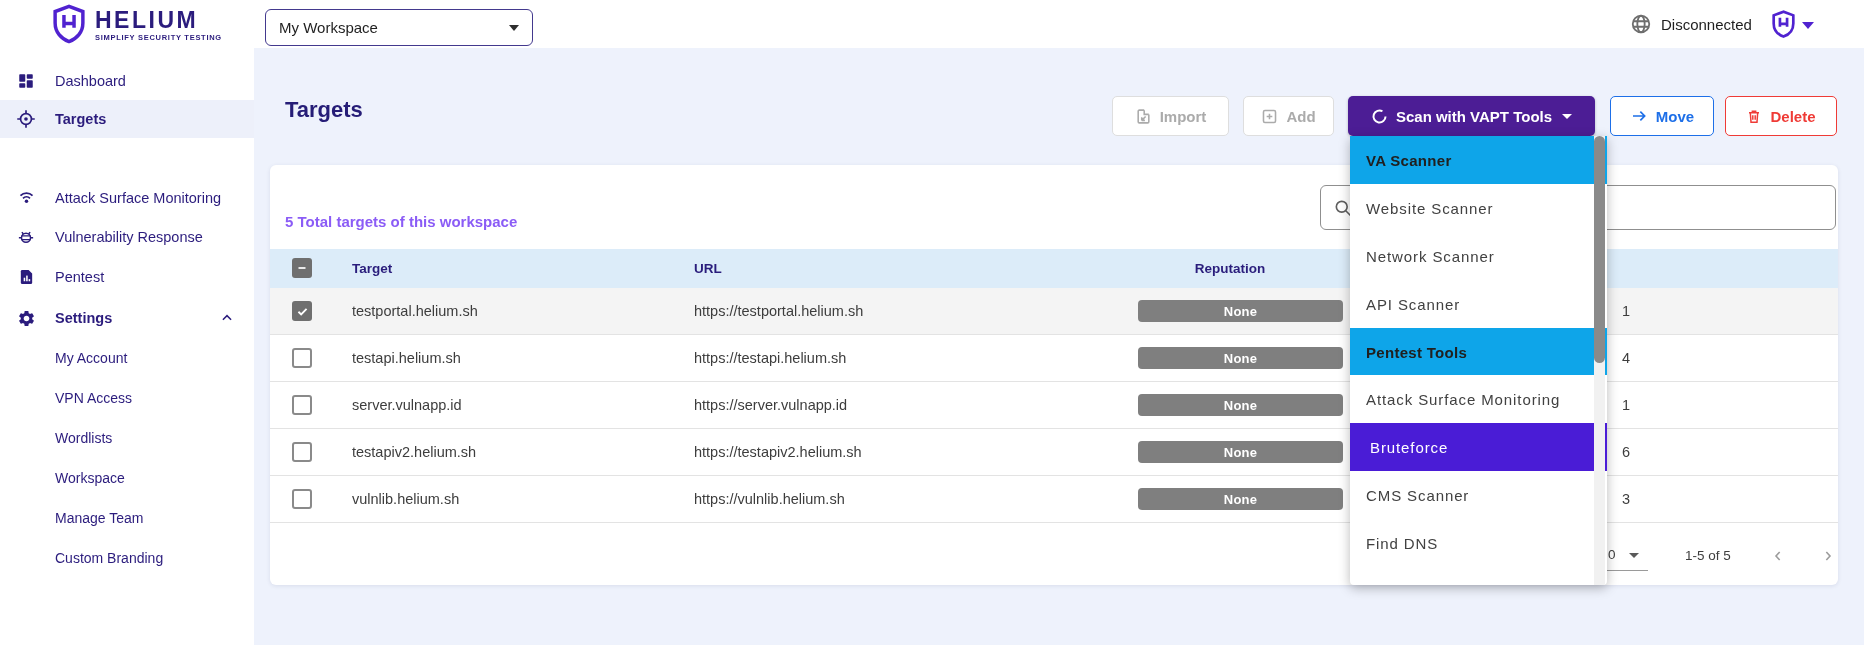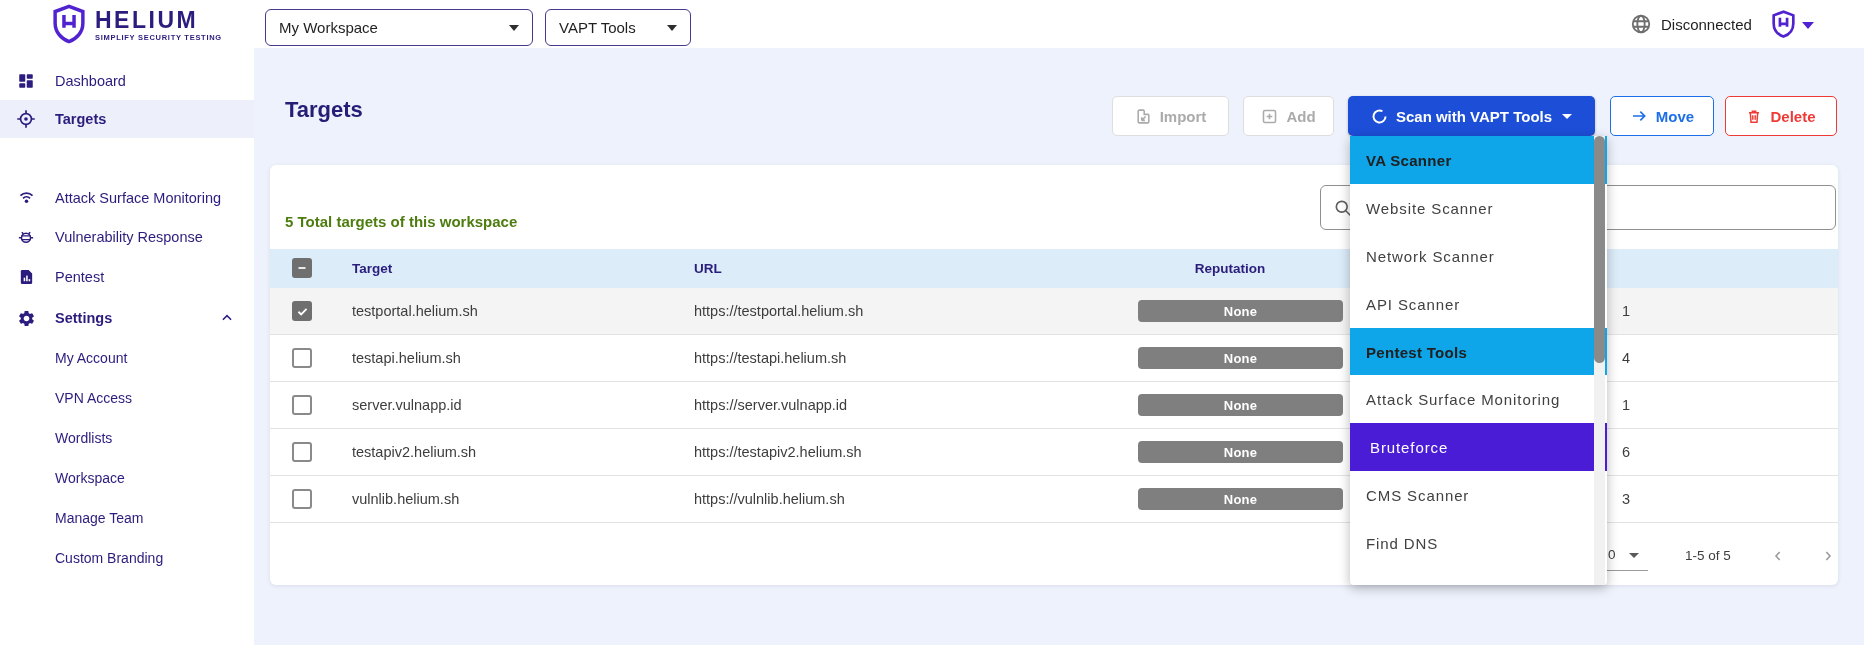--- a/index.html
+++ b/index.html
@@ -35,28 +35,28 @@
   .nav-sub .nav-label { position:absolute; left:55px; font-size:14px; color:#2b1c7d; }
   .nav-chevron { position:absolute; left:220px; top:12px; color:#2b1c7d; }
   .collapse-btn { position:absolute; left:113px; top:600px; width:30px; height:30px; border:2px solid #5022d0; border-radius:9px; background:#fff; display:flex; align-items:center; justify-content:center; cursor:pointer; }
 
   
   .page-title { position:absolute; left:285px; top:97px; font-size:22px; font-weight:bold; color:#261d77; z-index:5; }
   .btn { position:absolute; top:96px; height:40px; border-radius:5px; display:flex; align-items:center; justify-content:center; gap:8px; font-size:15px; font-weight:bold; cursor:pointer; background:#fff; z-index:10; }
   .btn-disabled { color:#ababab; border:1px solid #dedede; cursor:default; }
   .btn-import { left:1112px; width:117px; }
   .btn-add { left:1243px; width:91px; }
-  .btn-scan { left:1348px; width:247px; background:#1d4ed8; color:#ffffff; border:none; box-shadow:0 1px 3px rgba(0,0,0,.25); }
+  .btn-scan { left:1348px; width:247px; background:#4c1d95; color:#ffffff; border:none; box-shadow:0 1px 3px rgba(0,0,0,.25); }
   .btn-move { left:1610px; width:104px; color:#1d6fe8; border:1.5px solid #1d6fe8; }
   .btn-delete { left:1725px; width:112px; color:#ef3b36; border:1.5px solid #ef3b36; }
   .caret-white { width:0; height:0; border-left:5px solid transparent; border-right:5px solid transparent; border-top:5.5px solid #ffffff; margin-left:2px; }
 
   
   .card { position:absolute; left:270px; top:165px; width:1568px; height:420px; background:#ffffff; border-radius:6px; box-shadow:0 1px 4px rgba(30,40,90,.10); z-index:1; }
-  .summary { position:absolute; left:285px; top:213px; font-size:15px; font-weight:bold; color:#4d7c0f; z-index:2; }
+  .summary { position:absolute; left:285px; top:213px; font-size:15px; font-weight:bold; color:#8b5cf6; z-index:2; }
   .search-box { position:absolute; left:1320px; top:185px; width:516px; height:45px; border:1px solid #8f8f8f; border-radius:6px; background:#fff; display:flex; align-items:center; padding-left:12px; gap:8px; z-index:3; }
   .search-box input { border:none; outline:none; flex:1; height:100%; font-size:14px; font-family:"Liberation Sans", sans-serif; background:transparent; }
 
   
   .thead { position:absolute; left:270px; top:249px; width:1568px; height:39px; background:#dcecf9; z-index:2; }
   .th { position:absolute; top:0; height:39px; line-height:39px; font-size:13.5px; font-weight:bold; color:#2a1d7c; }
   .th-target { left:82px; } .th-url { left:424px; }
   .th-reput { left:810px; width:300px; text-align:center; }
   .th-scans { left:1352px;margin-top:26px; }
   .row { position:absolute; left:270px; width:1568px; height:47px; background:#ffffff; border-bottom:1px solid #e3e3e3; z-index:2; }
@@ -105,24 +105,20 @@
       <span class="brand-text">
         <span class="brand-name">HELIUM</span>
         <span class="brand-tagline">SIMPLIFY SECURITY TESTING</span>
       </span>
     </div>
 
     <div class="top-select sel-workspace">
       <span class="sel-label">My Workspace</span>
       <span class="caret-down"></span>
     </div>
-    <div class="top-select sel-tools">
-      <span class="sel-label">VAPT Tools</span>
-      <span class="caret-down"></span>
-    </div>
 
     <div class="conn">
       <span>
         <svg width="22" height="22" viewBox="0 0 24 24" fill="none" stroke="#6e6e6e" stroke-width="2">
           <circle cx="12" cy="12" r="9"></circle>
           <ellipse cx="12" cy="12" rx="4" ry="9"></ellipse>
           <path d="M3.6 9 h16.8 M3.6 15 h16.8"></path>
         </svg>
       </span>
       <span class="conn-label">Disconnected</span>

